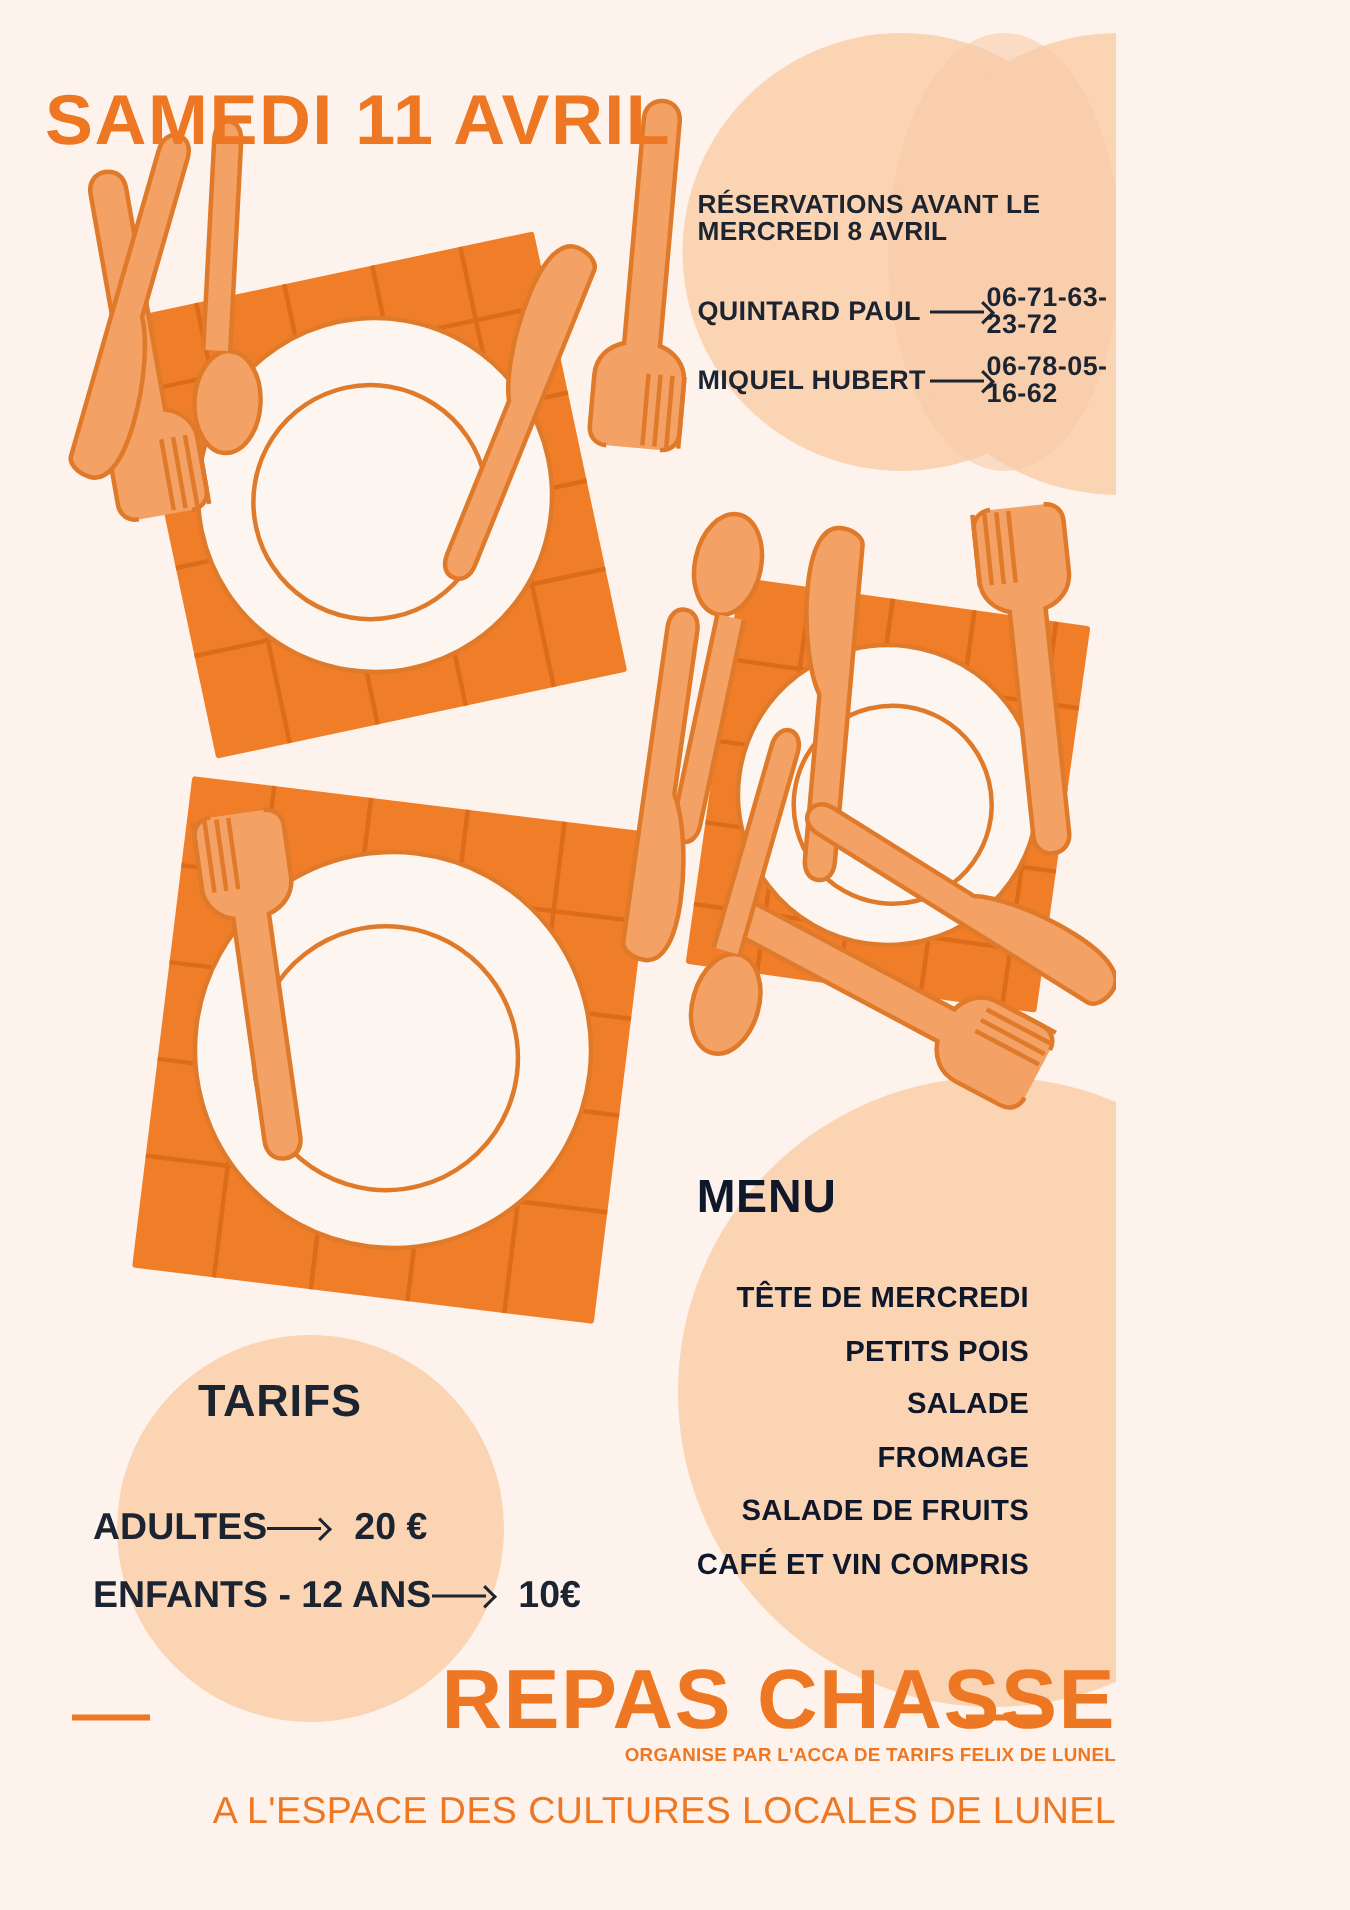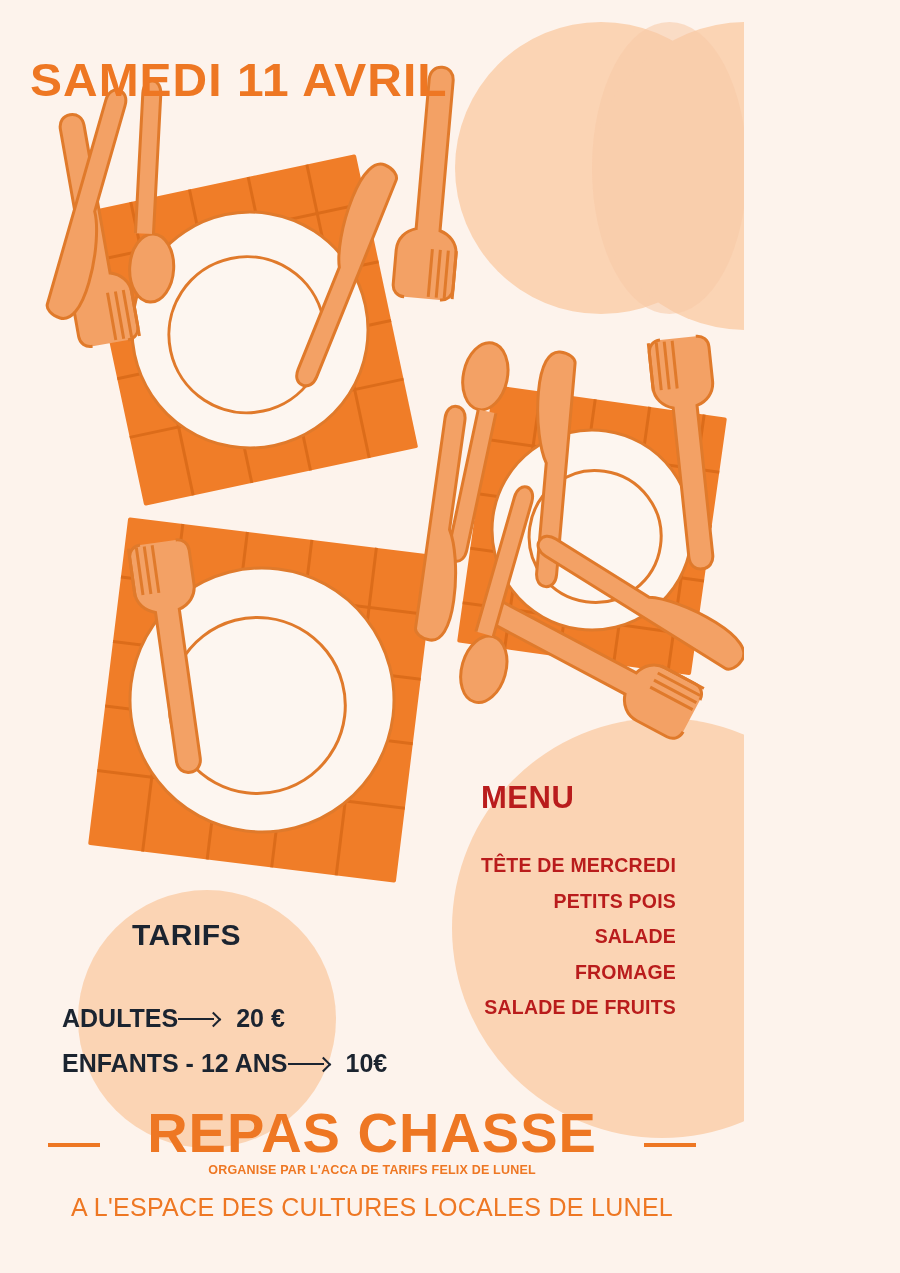--- a/index.html
+++ b/index.html
@@ -94,24 +94,24 @@
     justify-content: center;
     color: #1b2430;
     font-weight: 900;
   }
   #hour-badge .big { font-size: 33px; letter-spacing: 0.5px; }
   #hour-badge .small { font-size: 24px; margin-top: 14px; letter-spacing: 0.5px; }
 
   
   #menu-block {
     position: absolute;
-    right: 68px;
+    right: 58px;
     top: 780px;
     text-align: right;
-    color: #b91c1c;
+    color: #0f172a;
   }
   #menu-title {
     font-size: 31px;
     font-weight: 900;
     letter-spacing: 0.5px;
     margin-bottom: 40px;
     text-align: left;
     margin-left: 0;
   }
   #menu-list { list-style: none; margin: 0; padding: 0; }
@@ -146,21 +146,21 @@
   }
   .tarif-label { min-width: 100px; }
   .tarif-label.wide { min-width: 160px; }
   .tarif-value { margin-left: 6px; }
 
   
   #footer {
     position: absolute;
     left: 0; right: 0;
     top: 1105px;
-    text-align: center;
+    text-align: right;
   }
   #footer-title {
     font-size: 56px;
     font-weight: 900;
     color: #ee7723;
     letter-spacing: 1px;
     line-height: 1;
   }
   #footer-sub {
     font-size: 12.5px;
@@ -303,34 +303,48 @@
     <g transform="translate(430,640) rotate(188)">
         <use href="#knife"></use>
       </g>
     <g transform="translate(475,700) rotate(196)">
         <use href="#spoon"></use>
       </g>
   </svg>
 
   <div id="headline">SAMEDI 11 AVRIL</div>
 
+  <div id="reservations">
+    <div class="res-title">RÉSERVATIONS AVANT LE MERCREDI 8 AVRIL</div>
+    <div class="res-row">
+      <span class="res-name">QUINTARD PAUL</span>
+      <span class="arrow"></span>
+      <span class="res-phone">06-71-63-23-72</span>
+    </div>
+    <div class="res-row">
+      <span class="res-name">MIQUEL HUBERT</span>
+      <span class="arrow"></span>
+      <span class="res-phone">06-78-05-16-62</span>
+    </div>
+  </div>
 
   <div id="hour-badge">
     <div class="big">A 12</div>
     <div class="small">HEURES</div>
   </div>
 
   <div id="menu-block">
     <div id="menu-title">MENU</div>
     <ul id="menu-list">
       <li>TÊTE DE MERCREDI</li>
       <li>PETITS POIS</li>
       <li>SALADE</li>
       <li>FROMAGE</li>
       <li>SALADE DE FRUITS</li>
+      <li>CAFÉ ET VIN COMPRIS</li>
     </ul>
   </div>
 
   <div id="tarifs-block">
     <div id="tarifs-title">TARIFS</div>
     <div class="tarif-row">
       <span class="tarif-label">ADULTES</span>
       <span class="arrow"></span>
       <span class="tarif-value">20 €</span>
     </div>

